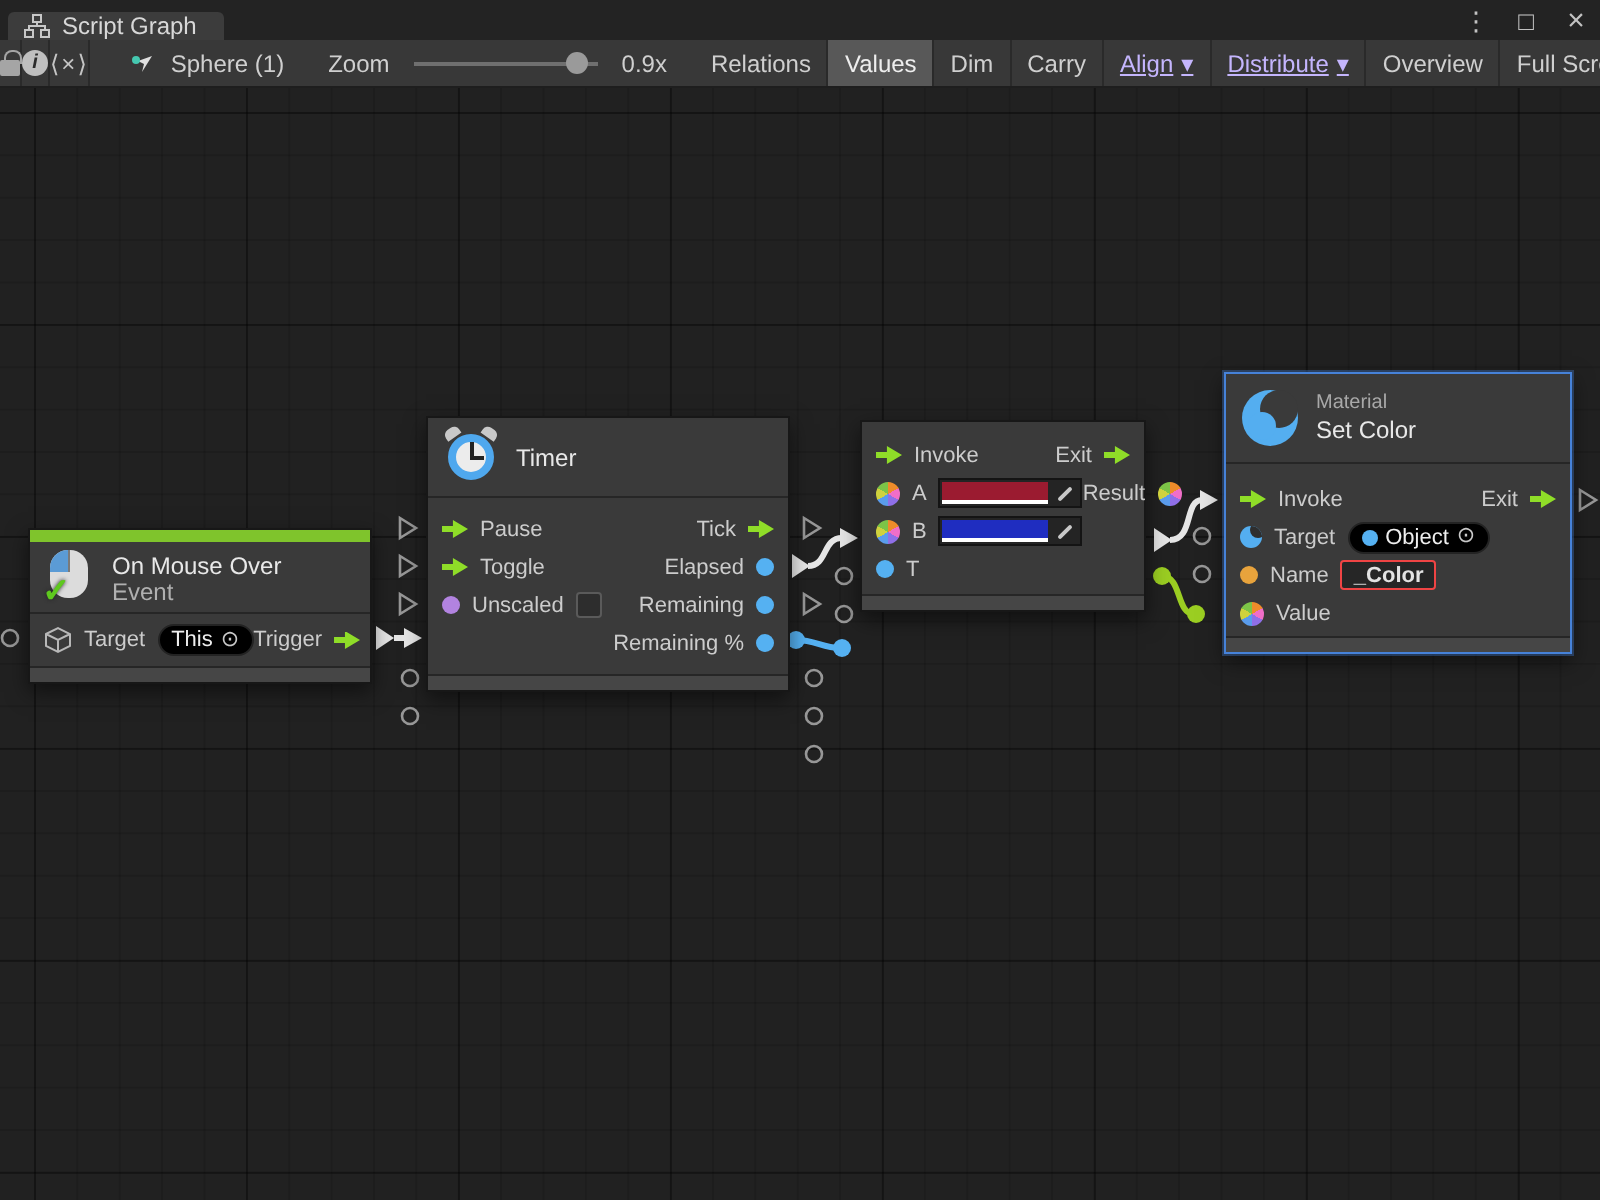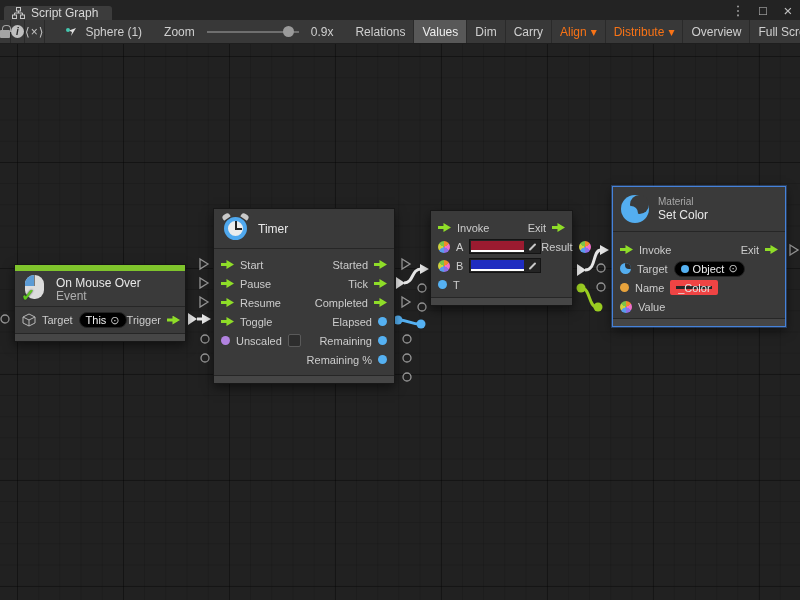--- a/index.html
+++ b/index.html
@@ -15,21 +15,21 @@
     color:#c2c2c2; font-size:13px; }
   .win-controls span { width:16px; text-align:center; cursor:default; }
 
   
   .toolbar { position:absolute; left:0; top:20px; width:800px; height:24px; background:#383838;
     border-bottom:1px solid #1e1e1e; display:flex; align-items:center; color:#cfcfcf; font-size:12px;
     white-space:nowrap; overflow:hidden; }
   .tcell { height:24px; display:flex; align-items:center; justify-content:center; border-right:1px solid #2a2a2a; }
   .tbtn { height:24px; display:flex; align-items:center; padding:0 8px; border-right:1px solid #2a2a2a; gap:4px; }
   .tbtn.active { background:#585858; color:#eee; }
-  .tbtn.disabled { color:#f97316; }
+  .tbtn.disabled { color:#c4b5fd;text-decoration:underline; }
   .lock { position:relative; width:10px; height:8px; background:#a5a5a5; border-radius:1px; margin-top:4px; }
   .lock::before { content:''; position:absolute; left:1.5px; top:-5px; width:7px; height:6px;
     border:1.6px solid #a5a5a5; border-bottom:none; border-radius:4px 4px 0 0; }
   .info-ic { width:13px; height:13px; border-radius:50%; background:#bfbfbf; color:#2b2b2b;
     font-size:10px; font-weight:bold; display:flex; align-items:center; justify-content:center; font-style:italic; }
   .code-ic { letter-spacing:1px; color:#c5c5c5; }
   .zoom-track { position:relative; width:92px; height:2px; background:#6f6f6f; margin:0 8px; }
   .zoom-handle { position:absolute; top:-5px; width:11px; height:11px; border-radius:50%; background:#9a9a9a; }
   .sep { width:1px; height:24px; background:#2a2a2a; }
 
@@ -66,22 +66,22 @@
   .dot.orange { background:#e8a33c; }
   .wheel { width:12px; height:12px; border-radius:50%; display:inline-block;
     background:conic-gradient(#ee8c2a 0 60deg,#f06ec8 0 120deg,#8f6fe8 0 180deg,#5a9cec 0 240deg,#cfd23e 0 300deg,#7cc447 0 360deg); }
   .wheel.big { width:28px; height:28px; }
   .sphere-mini { width:11px; height:11px; border-radius:50%; display:inline-block; position:relative;
     background:#54aef0; overflow:hidden; }
   .sphere-mini::before { content:''; position:absolute; right:-2px; top:-2px; width:8px; height:8px;
     border-radius:50%; background:#2e2e2e; }
 
   
-  .field { background:#262626; border:6px solid #ef4444; border-radius:2px; color:#e3e3e3;
-    font-size:11px; display:flex; align-items:center; justify-content:center; }
+  .field { background:#262626; border:1px solid #ef4444; border-radius:2px; color:#e3e3e3;
+    font-size:11px; display:flex; align-items:center; justify-content:center;font-weight:bold; }
   .f-dur { width:17px; height:15px; }
   .f-name { width:48px; height:15px; }
   .chip { display:inline-flex; align-items:center; gap:4px; background:#000000; border:1px solid #232323;
     border-radius:9px; padding:0 6px; height:16px; color:#eee; font-size:11px; }
   .picker { color:#c9c9c9; font-size:11px; line-height:1; }
   .checkbox { width:13px; height:13px; background:#2d2d2d; border:1px solid #5a5a5a; border-radius:2px; }
   .swatch { width:72px; height:15px; background:#242424; border:1px solid #141414; display:flex; }
   .sw-color { flex:1; position:relative; margin:1px; }
   .sw-alpha { position:absolute; left:0; right:0; bottom:0; height:2.5px; background:#fff; }
   .sw-drop { width:15px; display:flex; align-items:center; justify-content:center; }
@@ -266,44 +266,24 @@
         <span class="clock-face"></span>
           <span class="clock-h v"></span>
           <span class="clock-h r"></span>
       </span>
       <span class="ntitle">Timer</span>
     </div>
     <div class="nbody" style="padding:6px 0">
       <div class="prow">
         <span class="pl">
             <span class="farrow"></span>
-          <span class="plabel">Start</span>
-          </span>
-        <span class="pr">
-            <span class="plabel">Started</span>
-          <span class="farrow"></span>
-          </span>
-      </div>
-      <div class="prow">
-        <span class="pl">
-            <span class="farrow"></span>
           <span class="plabel">Pause</span>
           </span>
         <span class="pr">
             <span class="plabel">Tick</span>
-          <span class="farrow"></span>
-          </span>
-      </div>
-      <div class="prow">
-        <span class="pl">
-            <span class="farrow"></span>
-          <span class="plabel">Resume</span>
-          </span>
-        <span class="pr">
-            <span class="plabel">Completed</span>
           <span class="farrow"></span>
           </span>
       </div>
       <div class="prow">
         <span class="pl">
             <span class="farrow"></span>
           <span class="plabel">Toggle</span>
           </span>
         <span class="pr">
             <span class="plabel">Elapsed</span>

